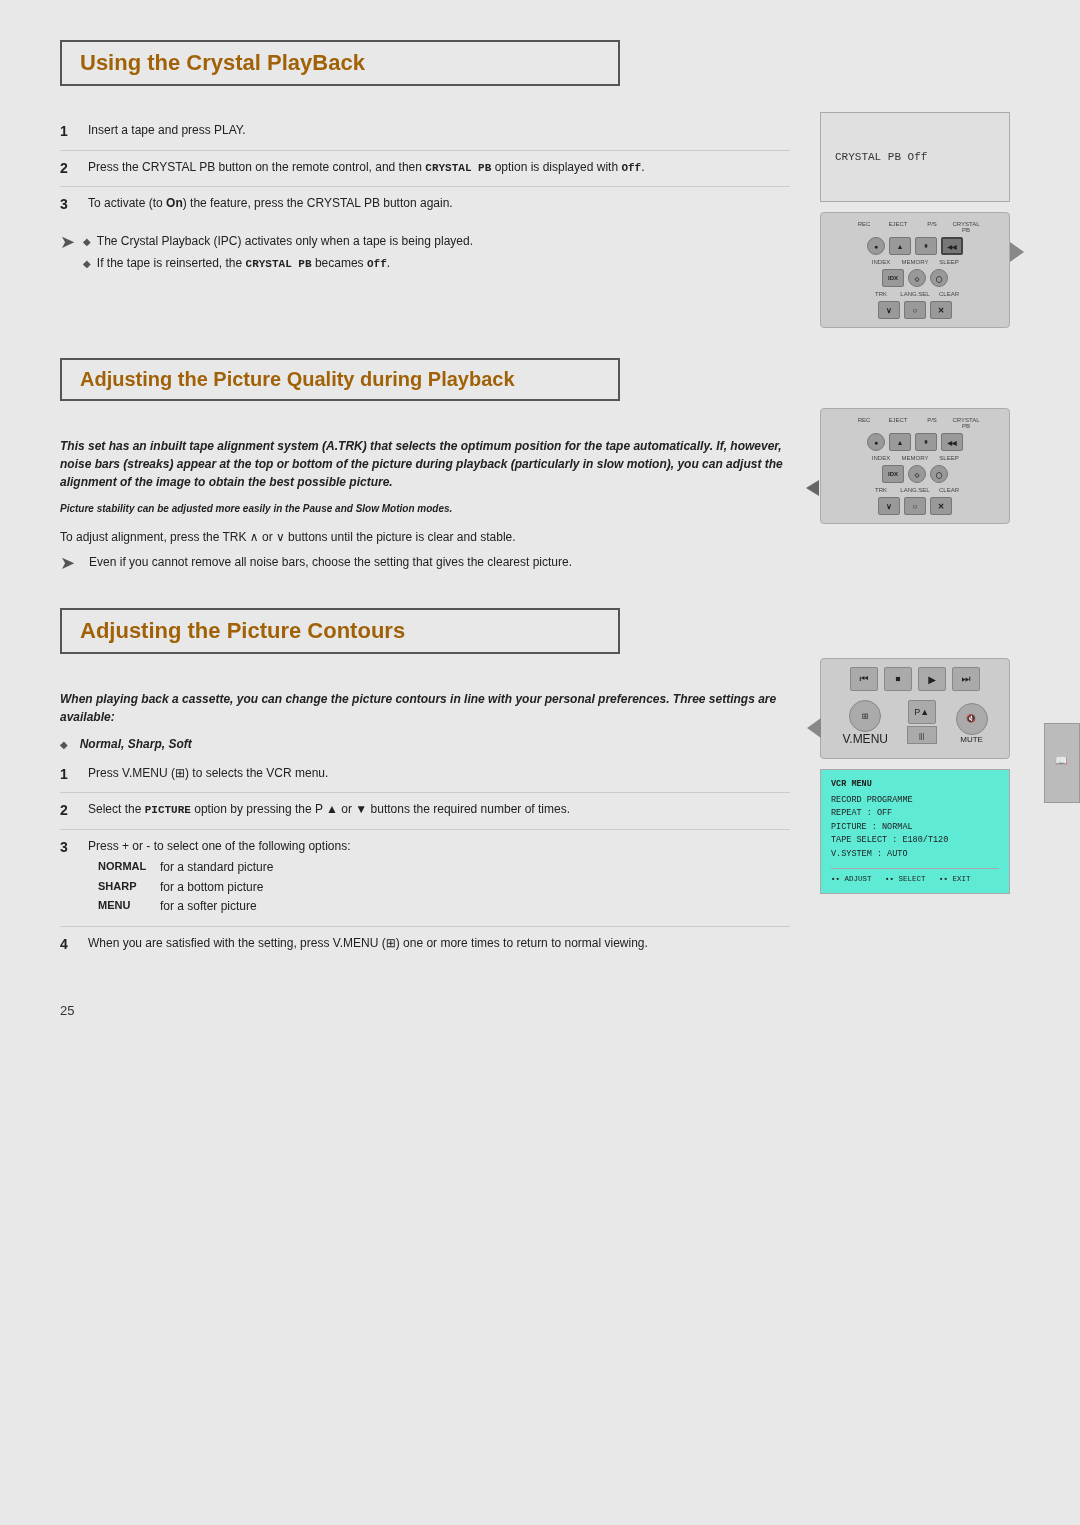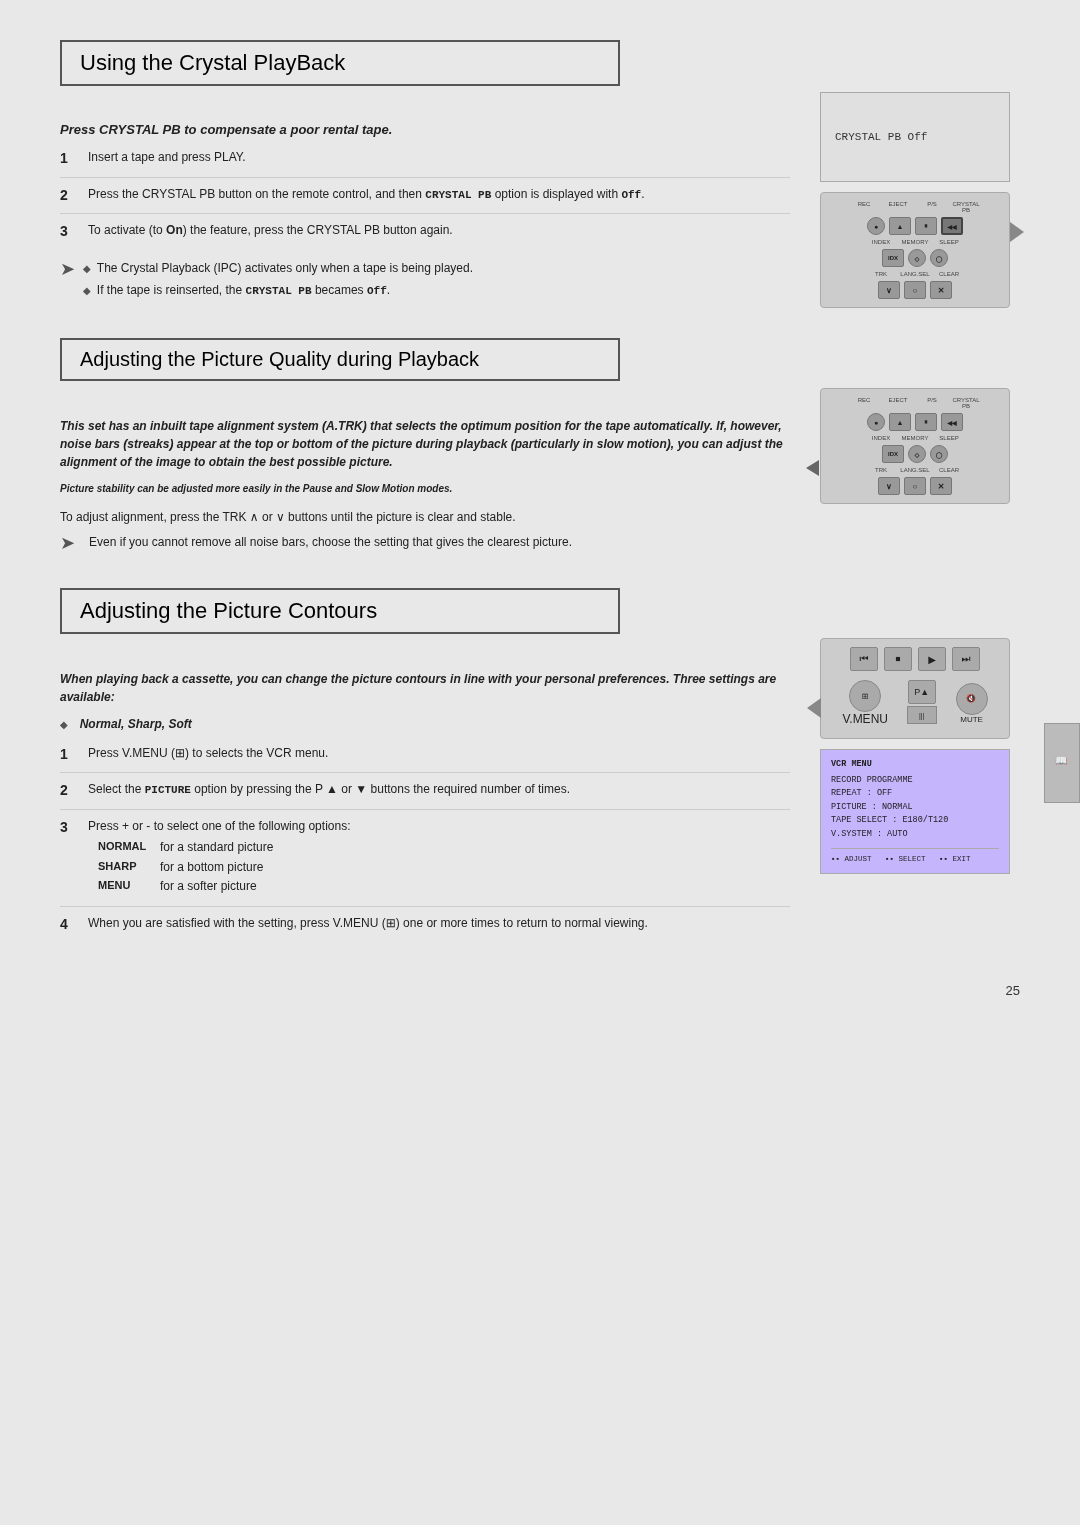--- a/index.html
+++ b/index.html
@@ -21,22 +21,22 @@
     
     .section-header {
       border: 2px solid #555;
       padding: 8px 18px;
       margin-bottom: 22px;
       display: inline-block;
       width: 560px;
     }
     .section-header h2 {
       font-size: 22px;
-      font-weight: normal;
-      color: #000000;
+      font-weight: bold;
+      color: #a16207;
     }
 
     
     .device-screen {
       width: 190px;
       height: 90px;
       background: #e0e0e0;
       border: 1px solid #aaa;
       display: flex;
       align-items: center;
@@ -217,21 +217,21 @@
       color: #222;
     }
     .vcr-btn.round {
       border-radius: 50%;
       width: 26px;
       height: 26px;
     }
 
     .vcr-screen-box {
       width: 190px;
-      background: #c4b5fd;
+      background: #5eead4;
       border: 1px solid #aaa;
       padding: 8px 10px;
       font-family: 'Courier New', monospace;
       font-size: 8.5px;
       color: #222;
       line-height: 1.6;
     }
     .vcr-screen-title {
       font-weight: bold;
       margin-bottom: 2px;
@@ -271,21 +271,21 @@
       font-size: 12px;
     }
     .option-key {
       font-weight: bold;
       min-width: 50px;
       font-size: 11px;
     }
 
     
     .page-num {
-      text-align: right;
+      text-align: left;
       margin-top: 20px;
       font-size: 13px;
       color: #333;
     }
 
     
     .right-tab {
       position: absolute;
       right: 0;
       top: 780px;
@@ -332,21 +332,20 @@
     <span>📖</span>
   </div>
 
   <div class="section-wrapper">
     <div style="display:flex; gap:20px;">
       <div style="flex:1;">
         <div class="section-header">
           <h2>Using the Crystal PlayBack</h2>
         </div>
         <div style="margin-bottom:14px;"></div>
-        <span class="italic-label">Press CRYSTAL PB to compensate a poor rental tape.</span>
         <ul class="steps-list">
           <li>
             <span class="step-num">1</span>
             <span>Insert a tape and press PLAY.</span>
           </li>
           <li>
             <span class="step-num">2</span>
             <span>Press the CRYSTAL PB button on the remote control, and then <kbd>CRYSTAL PB</kbd> option is displayed with <kbd>Off</kbd>.</span>
           </li>
           <li>
@@ -362,21 +361,21 @@
               <span>The Crystal Playback (IPC) activates only when a tape is being played.</span>
             </div>
             <div class="note-item">
               <span class="diamond">◆</span>
               <span>If the tape is reinserted, the <kbd>CRYSTAL PB</kbd> becames <kbd>Off</kbd>.</span>
             </div>
           </div>
         </div>
       </div>
 
-      <div style="width:210px; display:flex; flex-direction:column; gap:10px; align-items:center; margin-top:52px;">
+      <div style="width:210px; display:flex; flex-direction:column; gap:10px; align-items:center; margin-top:72px;">
 
         <div class="device-screen">
           <span style="font-family:'Courier New',monospace; font-size:11px;">CRYSTAL PB    Off</span>
         </div>
 
         <div class="remote-container" style="position:relative;">
           <div class="remote-box">
             <div class="remote-label-row">
               <span class="remote-label-cell">REC</span>
               <span class="remote-label-cell">EJECT</span>

